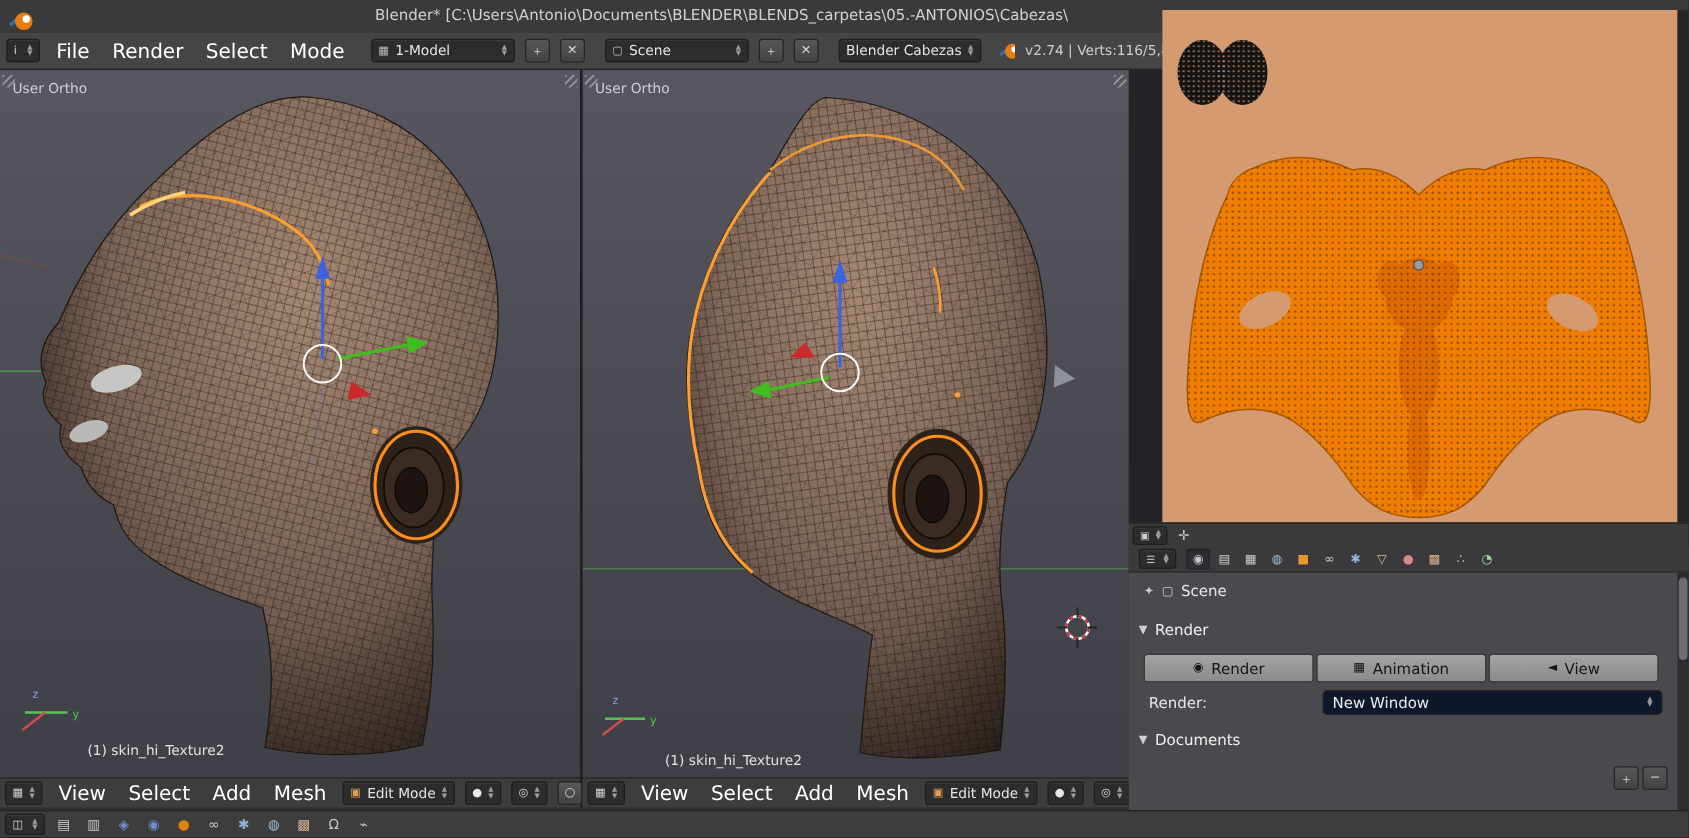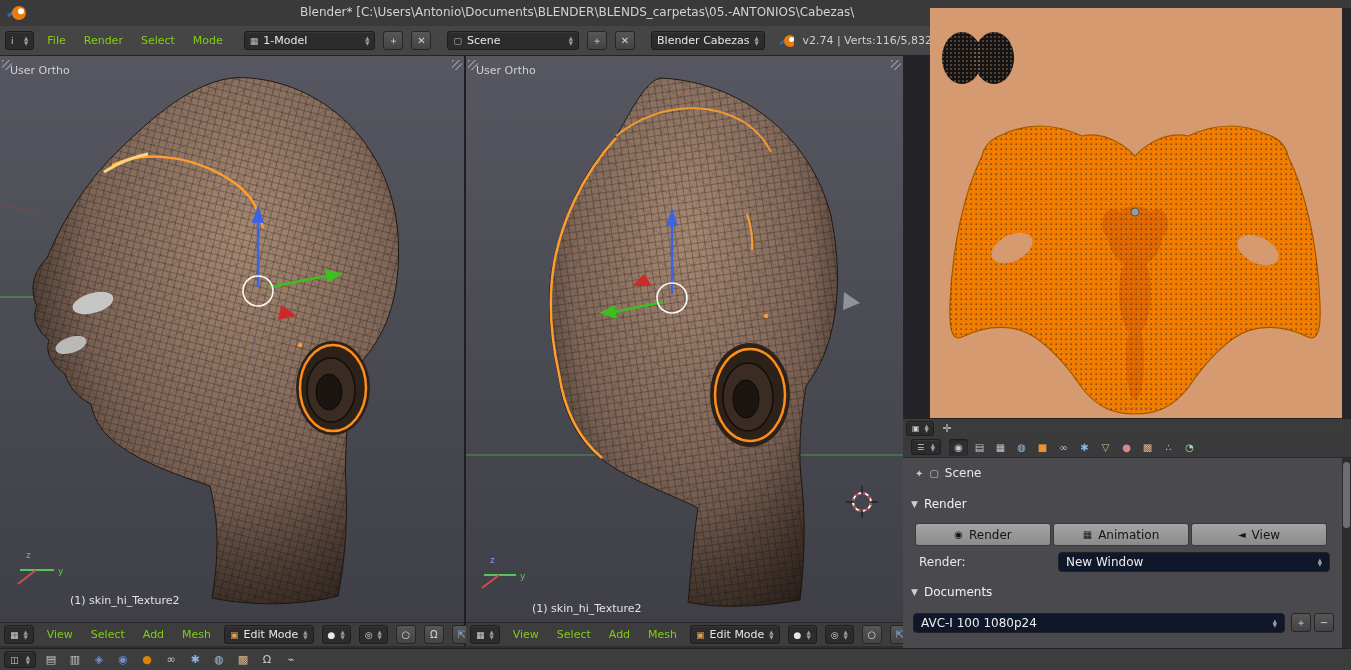--- a/index.html
+++ b/index.html
@@ -1,25 +1,25 @@
 <!DOCTYPE html>
 <html><head>
 <meta charset="utf-8">
 <style>
   html,body{margin:0;padding:0;background:#222;}
   #app{position:relative;width:1351px;height:670px;background:#2e2e2e;
        font-family:"DejaVu Sans","Liberation Sans",sans-serif;overflow:hidden;color:#ddd;}
   .abs{position:absolute;}
   
   .titlebar{position:absolute;left:0;top:0;width:1351px;height:26px;background:#3a3a3a;
-            border-bottom:1px solid #262626;display:flex;align-items:center;}
+            border-bottom:1px solid #262626;display:flex;align-items:flex-end;}
   .titlebar .title{position:absolute;left:300px;top:5px;font-size:12px;color:#d2d2d2;white-space:nowrap;}
   .menubar{position:absolute;left:0;top:26px;width:930px;height:30px;background:#454545;
            border-bottom:1px solid #232323;display:flex;align-items:center;gap:8px;padding-left:5px;box-sizing:border-box;}
-  .menu-item{color:#84cc16;font-size:11px;padding:2px 5px;cursor:default;}
+  .menu-item{color:#ffffff;font-size:16px;padding:2px 5px;cursor:default;}
   
   .combo{display:flex;align-items:center;gap:5px;background:#2c2c2c;border:1px solid #1e1e1e;border-radius:3px;
          height:19px;padding:0 5px;color:#e6e6e6;font-size:11px;box-shadow:inset 0 1px 0 rgba(255,255,255,.06);box-sizing:border-box;}
   .combo .val{white-space:nowrap;overflow:hidden;}
   .arrows{display:flex;flex-direction:column;margin-left:auto;line-height:4.5px;font-size:5.5px;color:#9c9c9c;}
   .icon-btn{width:20px;height:19px;display:flex;align-items:center;justify-content:center;flex:none;
             background:linear-gradient(#575757,#434343);border:1px solid #262626;border-radius:3px;color:#d5d5d5;font-size:10px;box-sizing:border-box;}
   .flat-icon{width:18px;text-align:center;font-size:11px;color:#c6c6c6;flex:none;}
   
   .viewport{position:absolute;top:56px;height:566px;background:linear-gradient(180deg,#565760 0%,#4a4b53 48%,#3f4047 100%);overflow:hidden;}
@@ -434,27 +434,20 @@
           <span>▲</span>
           <span>▼</span>
         </span>
     </div>
 
     <div class="abs" style="left:8px;top:148px;display:flex;align-items:center">
       <span class="panel-caret">▼</span>
       <span class="panel-title">Documents</span>
     </div>
 
-    <div class="dropdown abs" style="left:10px;top:176px;width:372px">
-      <span class="val">AVC-I 100 1080p24</span>
-      <span class="arrows">
-          <span>▲</span>
-          <span>▼</span>
-        </span>
-    </div>
     <span class="icon-btn abs" style="left:388px;top:176px">＋</span>
     <span class="icon-btn abs" style="left:411px;top:176px">−</span>
 
     <div class="scrollbar">
       <div class="scroll-thumb"></div>
     </div>
   </div>
 
   <div class="bottom-header">
     <div class="combo" style="width:32px;height:17px">

